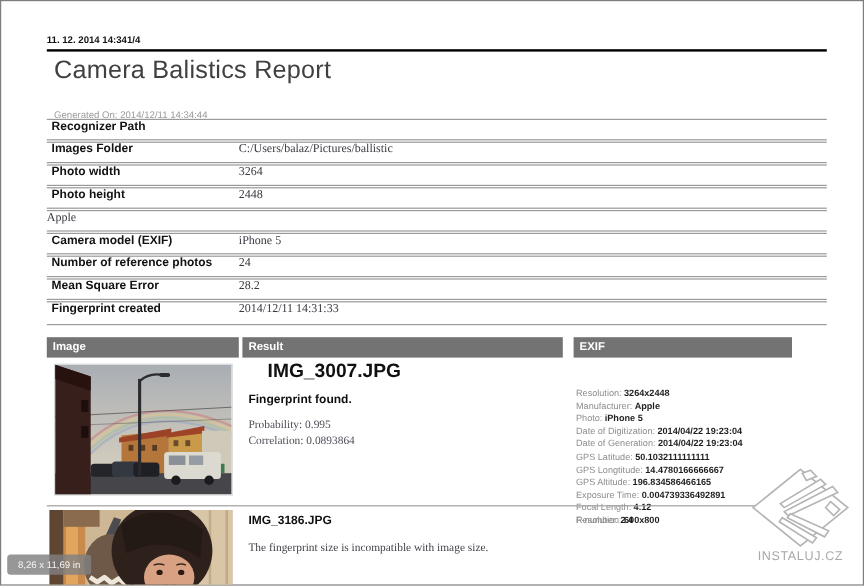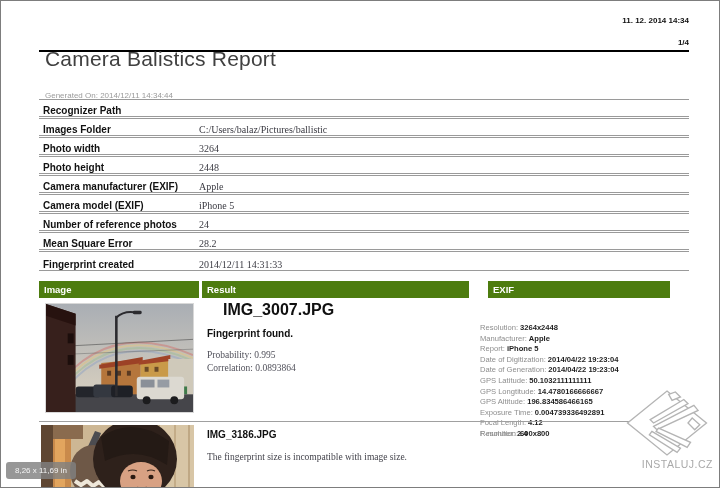--- a/index.html
+++ b/index.html
@@ -7,42 +7,42 @@
   body {
     position:relative;
     background:#ffffff;
     border:1px solid #7d7d7d;
     overflow:hidden;
     font-family:"Liberation Sans", sans-serif;
     color:#1a1a1a;
   }
   
   .page-header { position:absolute; left:38px; top:15px; width:650px; }
-  .ph-row { display:flex; align-items:flex-end;flex-direction:column; }
+  .ph-row { display:flex; align-items:flex-end; }
   .ph-date { font-size:8px; font-weight:bold; color:#111; }
   .ph-num  { font-size:8px; font-weight:bold; color:#111;margin-top:13px; }
   .ph-rule { margin-top:3px; height:2px; background:#000; }
 
   .title-block { position:absolute; left:44px; top:46px; }
   .doc-title { font-size:21px; font-weight:300; color:#404040; letter-spacing:0.2px; }
   .doc-sub   { margin-top:20px; font-size:8px; color:#9a9a9a; }
 
   
   .meta-table { position:absolute; left:38px; top:98px; width:650px; border-top:1px solid #9a9a9a; }
-  .meta-row { height:19px; display:flex; align-items:flex-end; border-bottom:3px double #9a9a9a; }
+  .meta-row { height:19px; display:flex; align-items:flex-start; border-bottom:3px double #9a9a9a; }
   .meta-row:last-child { border-bottom:1px solid #9a9a9a; }
   .meta-label { width:160px; padding-left:4px; font-size:10px; font-weight:bold; color:#121212; }
   .meta-value { font-family:"Liberation Serif", serif; font-size:10px; color:#3a3a42; }
 
   
   .results-header { position:absolute; left:38px; top:280px; width:650px; display:flex; }
-  .rh-cell { height:17px; background:#4d7c0f; color:#ffffff; font-size:9.5px; font-weight:bold;
+  .rh-cell { height:17px; background:#737373; color:#ffffff; font-size:9.5px; font-weight:bold;
              line-height:17px; padding-left:5px; }
   .rh-image  { width:160px; margin-right:3px; }
-  .rh-result { width:267px; margin-right:19px; }
+  .rh-result { width:267px; margin-right:9px; }
   .rh-exif   { width:182px; }
 
   .photo1-wrap { position:absolute; left:44px; top:302px; width:149px; height:110px;
                  border:1px solid #d8d8d8; }
   .photo1-wrap svg { display:block; width:100%; height:100%; }
   .photo2-wrap { position:absolute; left:40px; top:424px; width:153px; height:64px; overflow:hidden; }
   .photo2-wrap svg { display:block; width:153px; height:70px; }
 
   .r1-filename { position:absolute; left:206px; top:300px; font-size:16px; font-weight:bold; color:#101010;padding-left:16px; }
   .r1-result   { position:absolute; left:206px; top:327px; font-size:10px; font-weight:bold; color:#101010; }
@@ -55,21 +55,21 @@
   .row-sep { position:absolute; left:38px; top:420px; width:650px; height:1px; background:#a0a0a0; }
 
   .r2-filename { position:absolute; left:206px; top:428px; font-size:10px; font-weight:bold; color:#101010;text-align:center; }
   .r2-message  { position:absolute; left:206px; top:451px; font-family:"Liberation Serif", serif;
                  font-size:9.5px; color:#44444c; }
   .exif-list-2 { position:absolute; left:479px; top:428px; width:205px; font-size:7.6px; line-height:10.6px; }
 
   
   .watermark { position:absolute; left:620px; top:388px; width:92px; text-align:center; z-index:6; }
   .watermark svg { display:block; margin:0 auto; }
-  .wm-text { margin-top:1px; font-size:10.5px; color:#a9a9a9; letter-spacing:0.5px;text-align:right; }
+  .wm-text { margin-top:1px; font-size:10.5px; color:#a9a9a9; letter-spacing:0.5px; }
 
   
   .size-tooltip { position:absolute; left:5px; top:461px; z-index:8;
                   background:rgba(128,128,128,0.82); color:#f4f4f4;
                   font-size:8px; padding:4px 9px; border-radius:3px; }
 </style>
 </head>
 <body>
 
 <div class="page-header">
@@ -95,21 +95,20 @@
   </div>
   <div class="meta-row">
     <span class="meta-label">Photo width</span>
     <span class="meta-value">3264</span>
   </div>
   <div class="meta-row">
     <span class="meta-label">Photo height</span>
     <span class="meta-value">2448</span>
   </div>
   <div class="meta-row">
-    <span class="meta-label">Camera manufacturer (EXIF)</span>
     <span class="meta-value">Apple</span>
   </div>
   <div class="meta-row">
     <span class="meta-label">Camera model (EXIF)</span>
     <span class="meta-value">iPhone 5</span>
   </div>
   <div class="meta-row">
     <span class="meta-label">Number of reference photos</span>
     <span class="meta-value">24</span>
   </div>
@@ -185,21 +184,21 @@
 <div class="r1-filename">IMG_3007.JPG</div>
 <div class="r1-result">Fingerprint found.</div>
 <div class="r1-details">
   <div>Probability: 0.995</div>
   <div>Correlation: 0.0893864</div>
 </div>
 
 <div class="exif-list-1">
   <div><span class="exif-label">Resolution:</span><span class="exif-value">3264x2448</span></div>
   <div><span class="exif-label">Manufacturer:</span><span class="exif-value">Apple</span></div>
-  <div><span class="exif-label">Report:</span><span class="exif-value">iPhone 5</span></div>
+  <div><span class="exif-label">Photo:</span><span class="exif-value">iPhone 5</span></div>
   <div><span class="exif-label">Date of Digitization:</span><span class="exif-value">2014/04/22 19:23:04</span></div>
   <div><span class="exif-label">Date of Generation:</span><span class="exif-value">2014/04/22 19:23:04</span></div>
   <div><span class="exif-label">GPS Latitude:</span><span class="exif-value">50.1032111111111</span></div>
   <div><span class="exif-label">GPS Longtitude:</span><span class="exif-value">14.4780166666667</span></div>
   <div><span class="exif-label">GPS Altitude:</span><span class="exif-value">196.834586466165</span></div>
   <div><span class="exif-label">Exposure Time:</span><span class="exif-value">0.004739336492891</span></div>
   <div><span class="exif-label">Focal Length:</span><span class="exif-value">4.12</span></div>
   <div><span class="exif-label">F-number:</span><span class="exif-value">2.4</span></div>
 </div>
 

